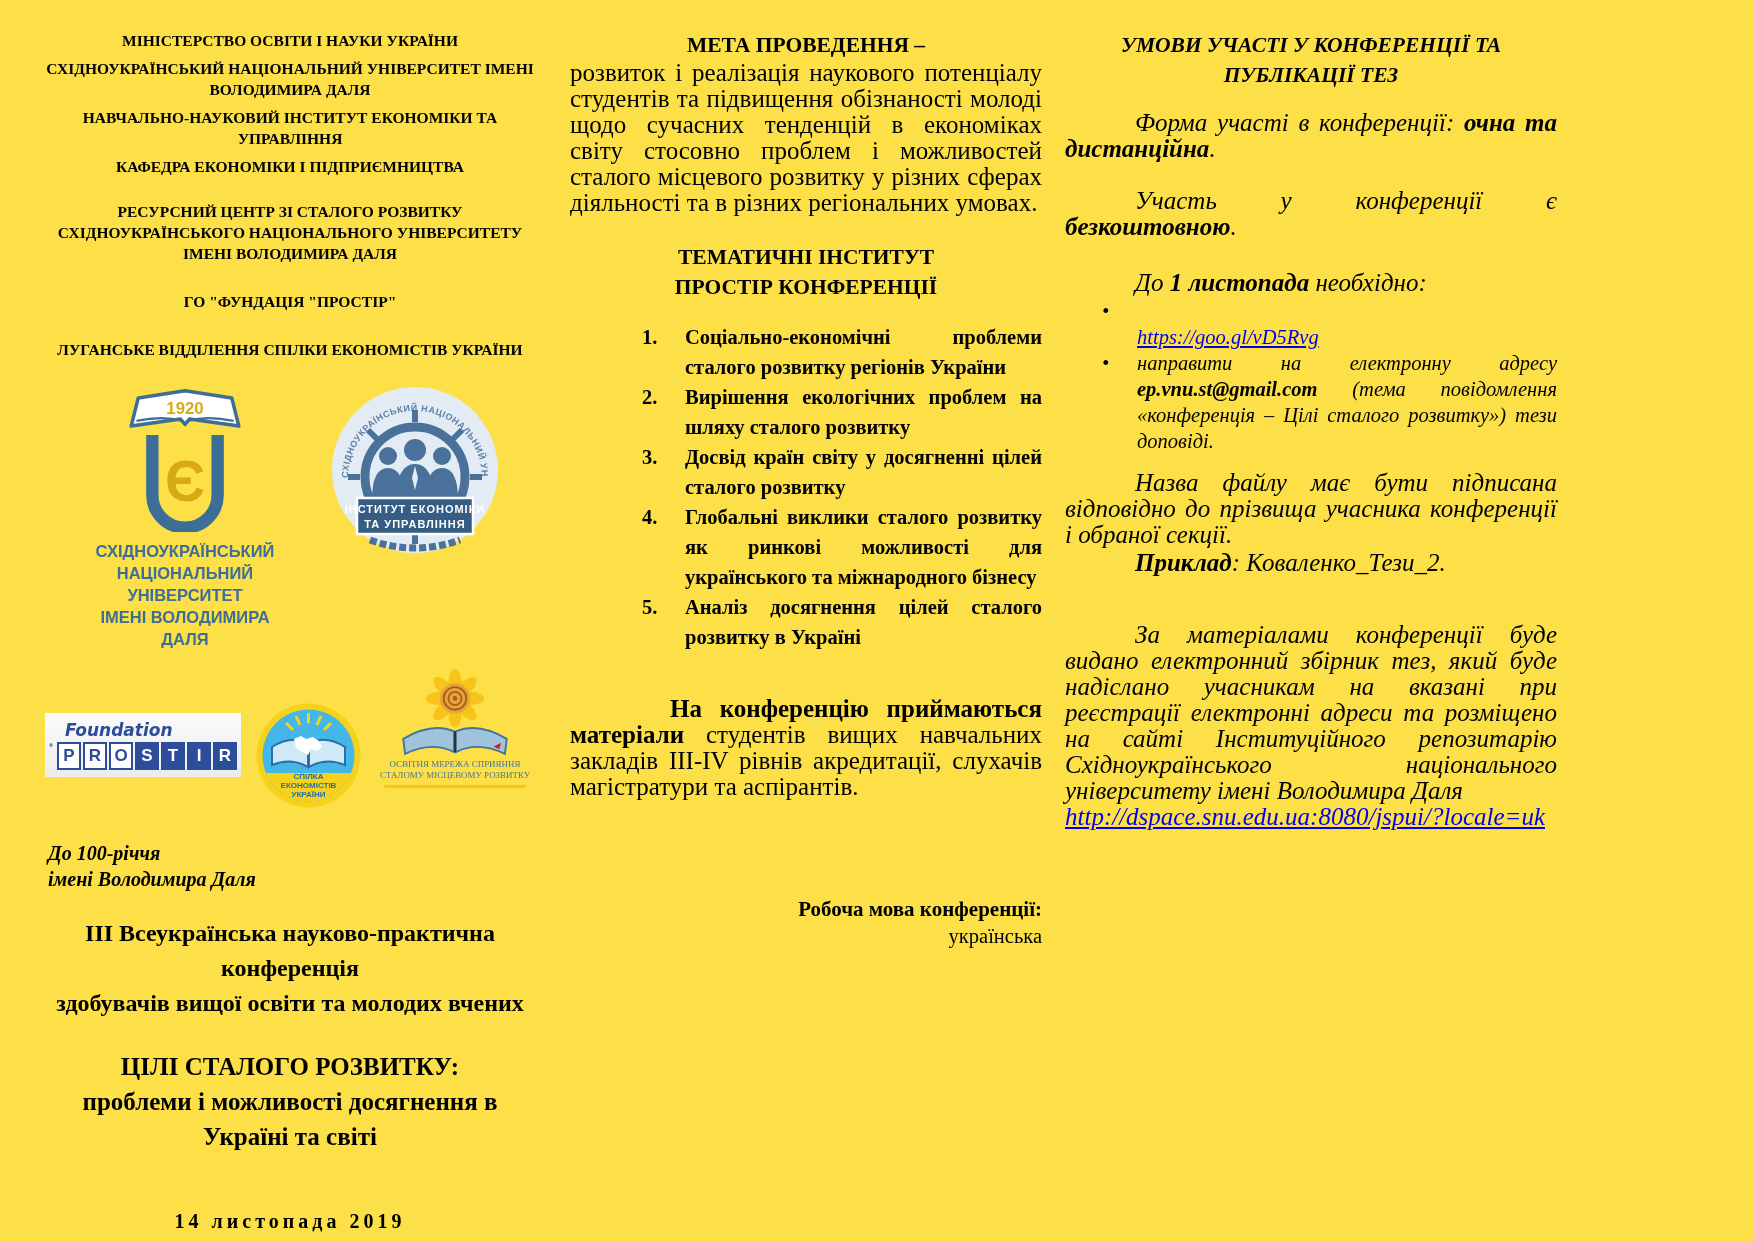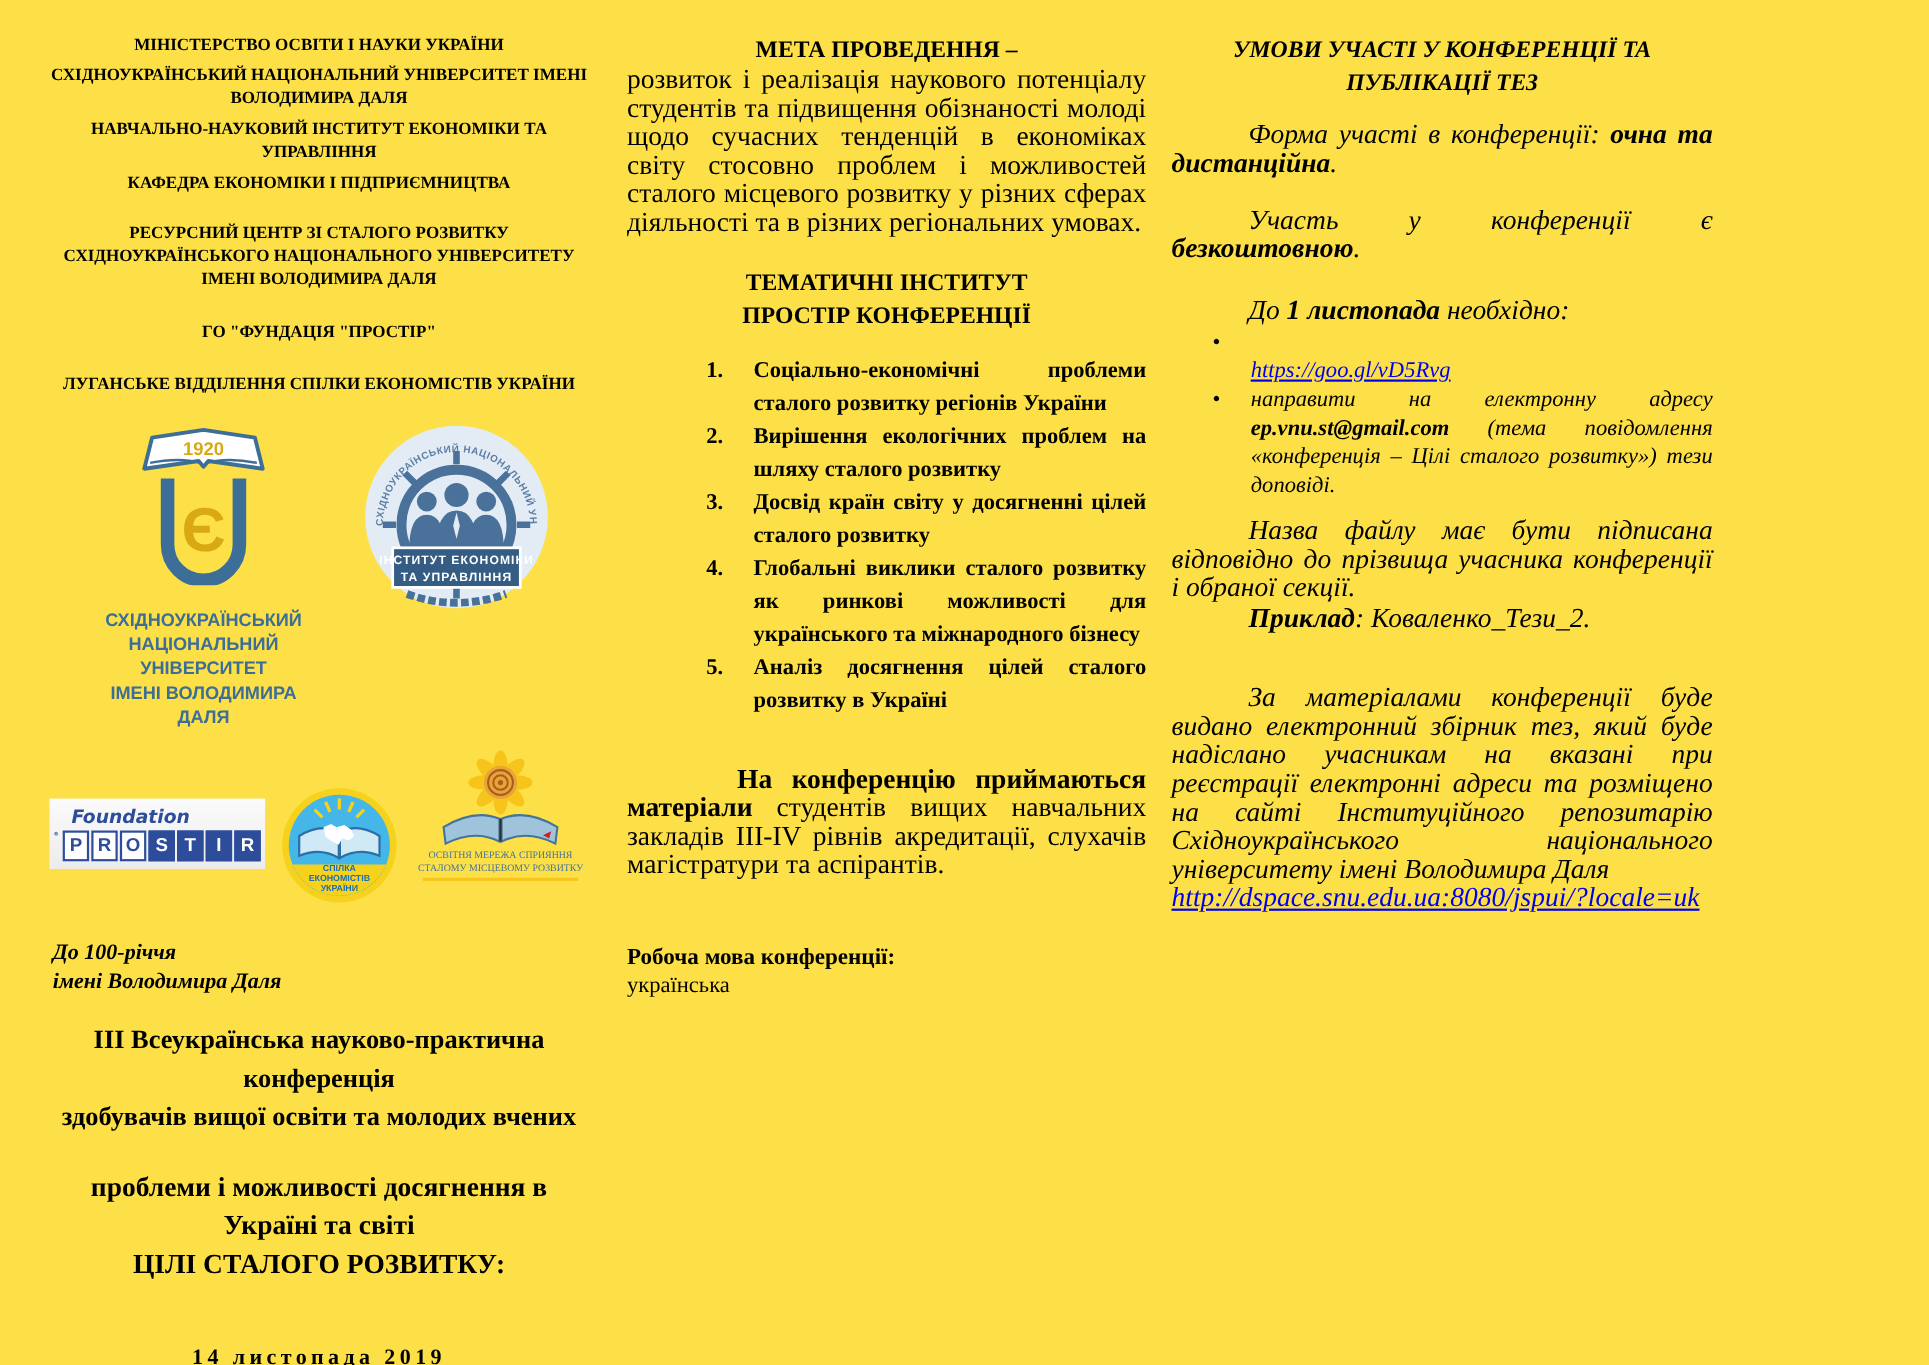--- a/index.html
+++ b/index.html
@@ -12,21 +12,21 @@
 
   
   .hdr{font-weight:bold;font-size:15.5px;line-height:21px;text-align:center;margin:0 0 7px 0;}
   .mt22{margin-top:24px;}
   .mt28{margin-top:27px;}
 
   
   .logo-row1{display:flex;justify-content:space-evenly;align-items:flex-start;margin-top:22px;}
   .uni-logo{width:210px;text-align:center;}
   .uni-caption{font-family:"Liberation Sans",sans-serif;font-weight:bold;font-size:16.5px;
-               line-height:22px;color:#3c6e97;margin-top:16px;}
+               line-height:22px;color:#3c6e97;margin-top:4px;}
   .logo-row2{display:flex;justify-content:space-between;align-items:center;margin-top:28px;padding:0 5px;}
   .prostir{position:relative;top:2px;width:196px;height:64px;background:linear-gradient(#fbfbfb,#ececec);
            display:flex;align-items:center;padding:2px 4px;box-sizing:border-box;}
   .prostir-txt{margin-left:4px;}
   .prostir-foundation{font-family:"DejaVu Sans",sans-serif;font-style:italic;font-weight:bold;
                       color:#2d4d9b;font-size:17px;line-height:18px;margin-left:8px;}
   .prostir-letters{display:flex;gap:2px;margin-top:3px;}
   .pl{width:20px;height:24px;display:flex;align-items:center;justify-content:center;
       font-family:"Liberation Sans",sans-serif;font-weight:bold;font-size:17px;
       border:2px solid #2d4d9b;background:#fff;color:#2d4d9b;}
@@ -44,21 +44,21 @@
   
   .h-center{font-weight:bold;font-size:21.5px;line-height:30px;text-align:center;margin:0;}
   .body-just{font-size:25px;line-height:26px;text-align:justify;margin:0;}
   .ind{text-indent:70px;}
   .topics{margin-top:20px;margin-left:72px;}
   .topic{display:flex;font-weight:bold;font-size:20.5px;line-height:30px;}
   .tnum{width:43px;flex:none;}
   .ttext{flex:1;text-align:justify;}
   .submission{margin-top:44px;}
   .submission .lead{font-weight:bold;}
-  .lang{margin-top:56px;text-align:left;font-size:20.5px;line-height:27px;}
+  .lang{margin-top:96px;text-align:right;font-size:20.5px;line-height:27px;}
   .lang .lbl{font-weight:bold;font-size:21px;}
 
   .bullets{margin-top:2px;}
   .bullet{display:flex;font-size:20.5px;line-height:26px;}
   .bdot{width:37px;flex:none;text-align:left;padding-left:37px;box-sizing:content-box;width:35px;}
   .btext{flex:1;text-align:justify;}
   b,.b{font-weight:bold;}
   a.lnk{color:#0000EE;text-decoration:underline;}
   .mt20{margin-top:20px;} .mt26{margin-top:26px;} .mt30{margin-top:30px;}
   .mt16{margin-top:16px;} .mt46{margin-top:46px;}
@@ -226,22 +226,22 @@
       <div>До 100-річчя</div>
       <div>імені Володимира Даля</div>
     </div>
 
     <div class="conf-title">
       <div>ІІІ Всеукраїнська науково-практична конференція</div>
       <div>здобувачів вищої освіти та молодих вчених</div>
     </div>
 
     <div class="theme">
+      <div>ЦІЛІ СТАЛОГО РОЗВИТКУ:</div>
       <div>проблеми і можливості досягнення в Україні та світі</div>
-      <div>ЦІЛІ СТАЛОГО РОЗВИТКУ:</div>
     </div>
 
     <div class="date-block">
       <div>14 листопада 2019</div>
 
     </div>
   </div>
 
   <div class="col" id="col-mid">
     <p class="h-center">МЕТА ПРОВЕДЕННЯ –</p>

